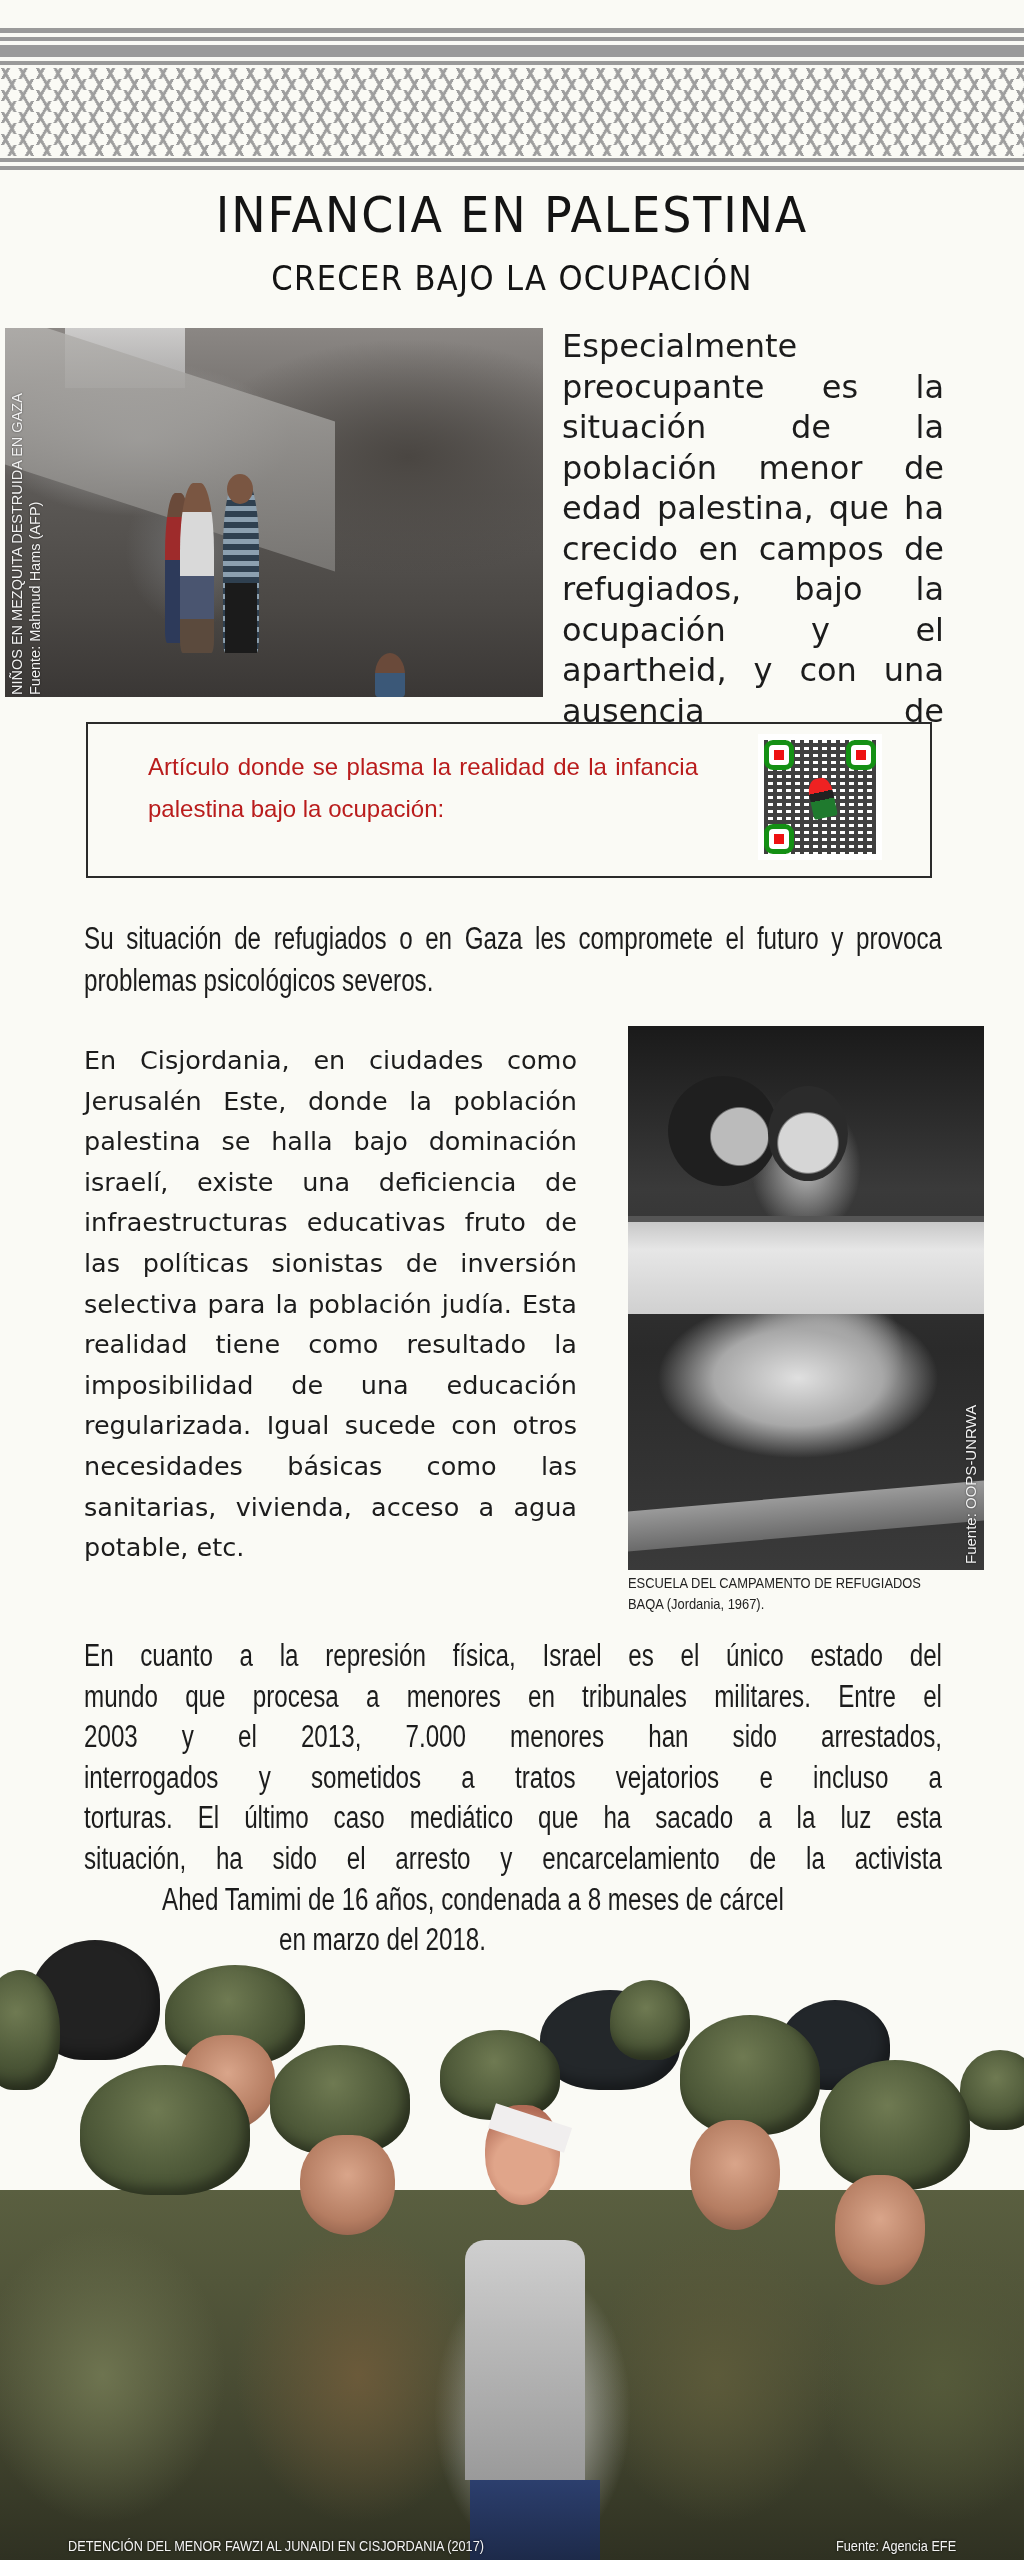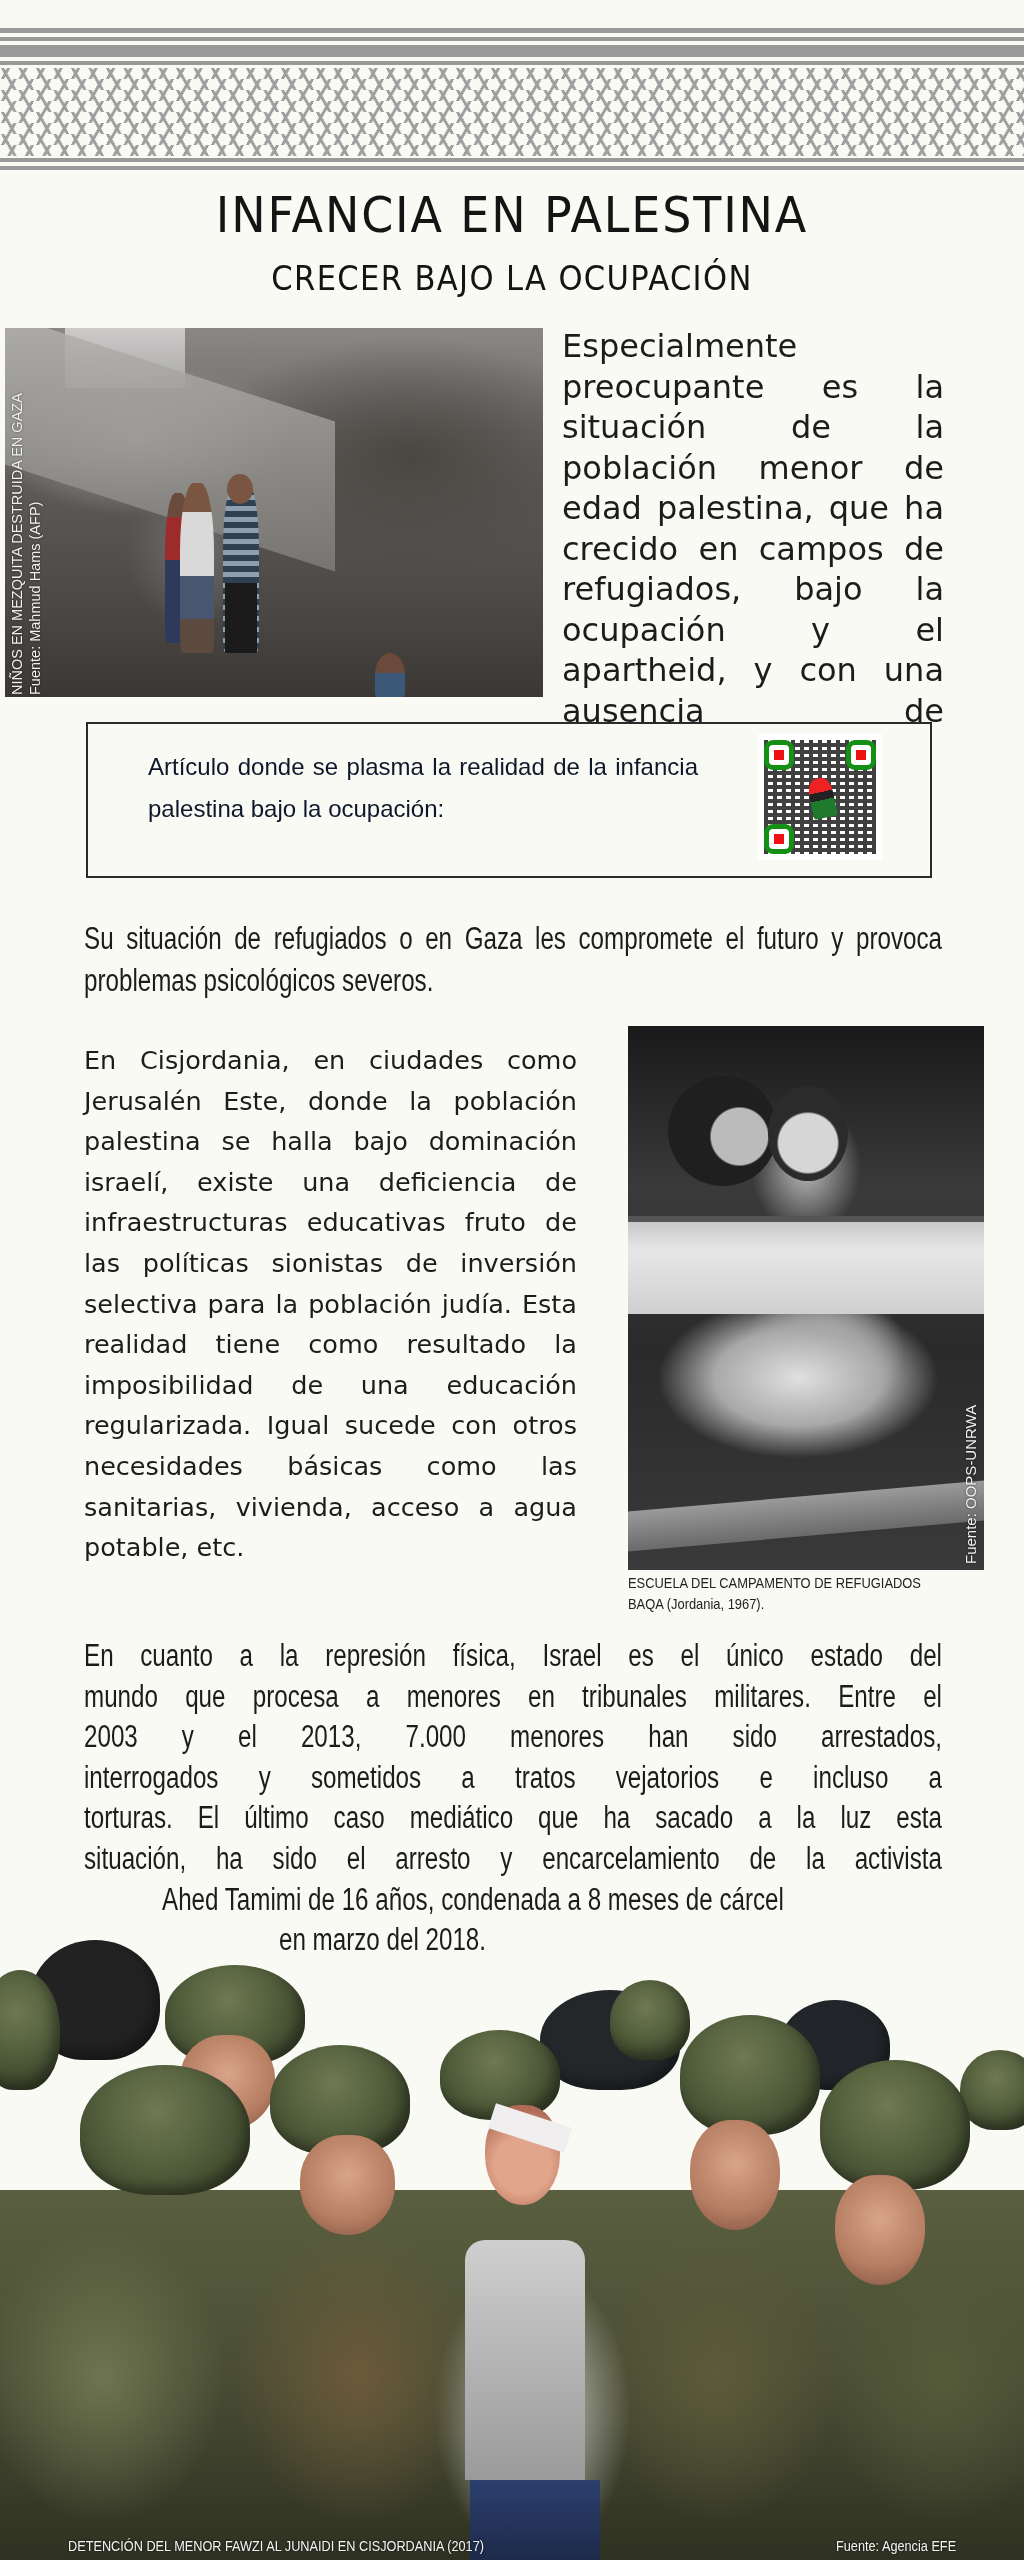--- a/index.html
+++ b/index.html
@@ -130,21 +130,21 @@
 
     
     .qr-box {
       position: absolute; left: 86px; top: 722px; width: 846px; height: 156px;
       border: 2px solid #2a2a2a;
       background: #fafaf5;
     }
     .qr-text {
       position: absolute; left: 60px; top: 22px; width: 550px;
       font-family: "Liberation Sans", sans-serif;
-      font-size: 24px; line-height: 42px; color: #0f172a;
+      font-size: 24px; line-height: 42px; color: #b91c1c;
       text-align: justify; text-align-last: left;
     }
     .qr-code {
       position: absolute; left: 670px; top: 10px; width: 124px; height: 126px;
       background: #ffffff;
     }
     .qr-modules {
       position: absolute; inset: 6px;
       background-image:
         linear-gradient(90deg, #000 50%, transparent 50%),

